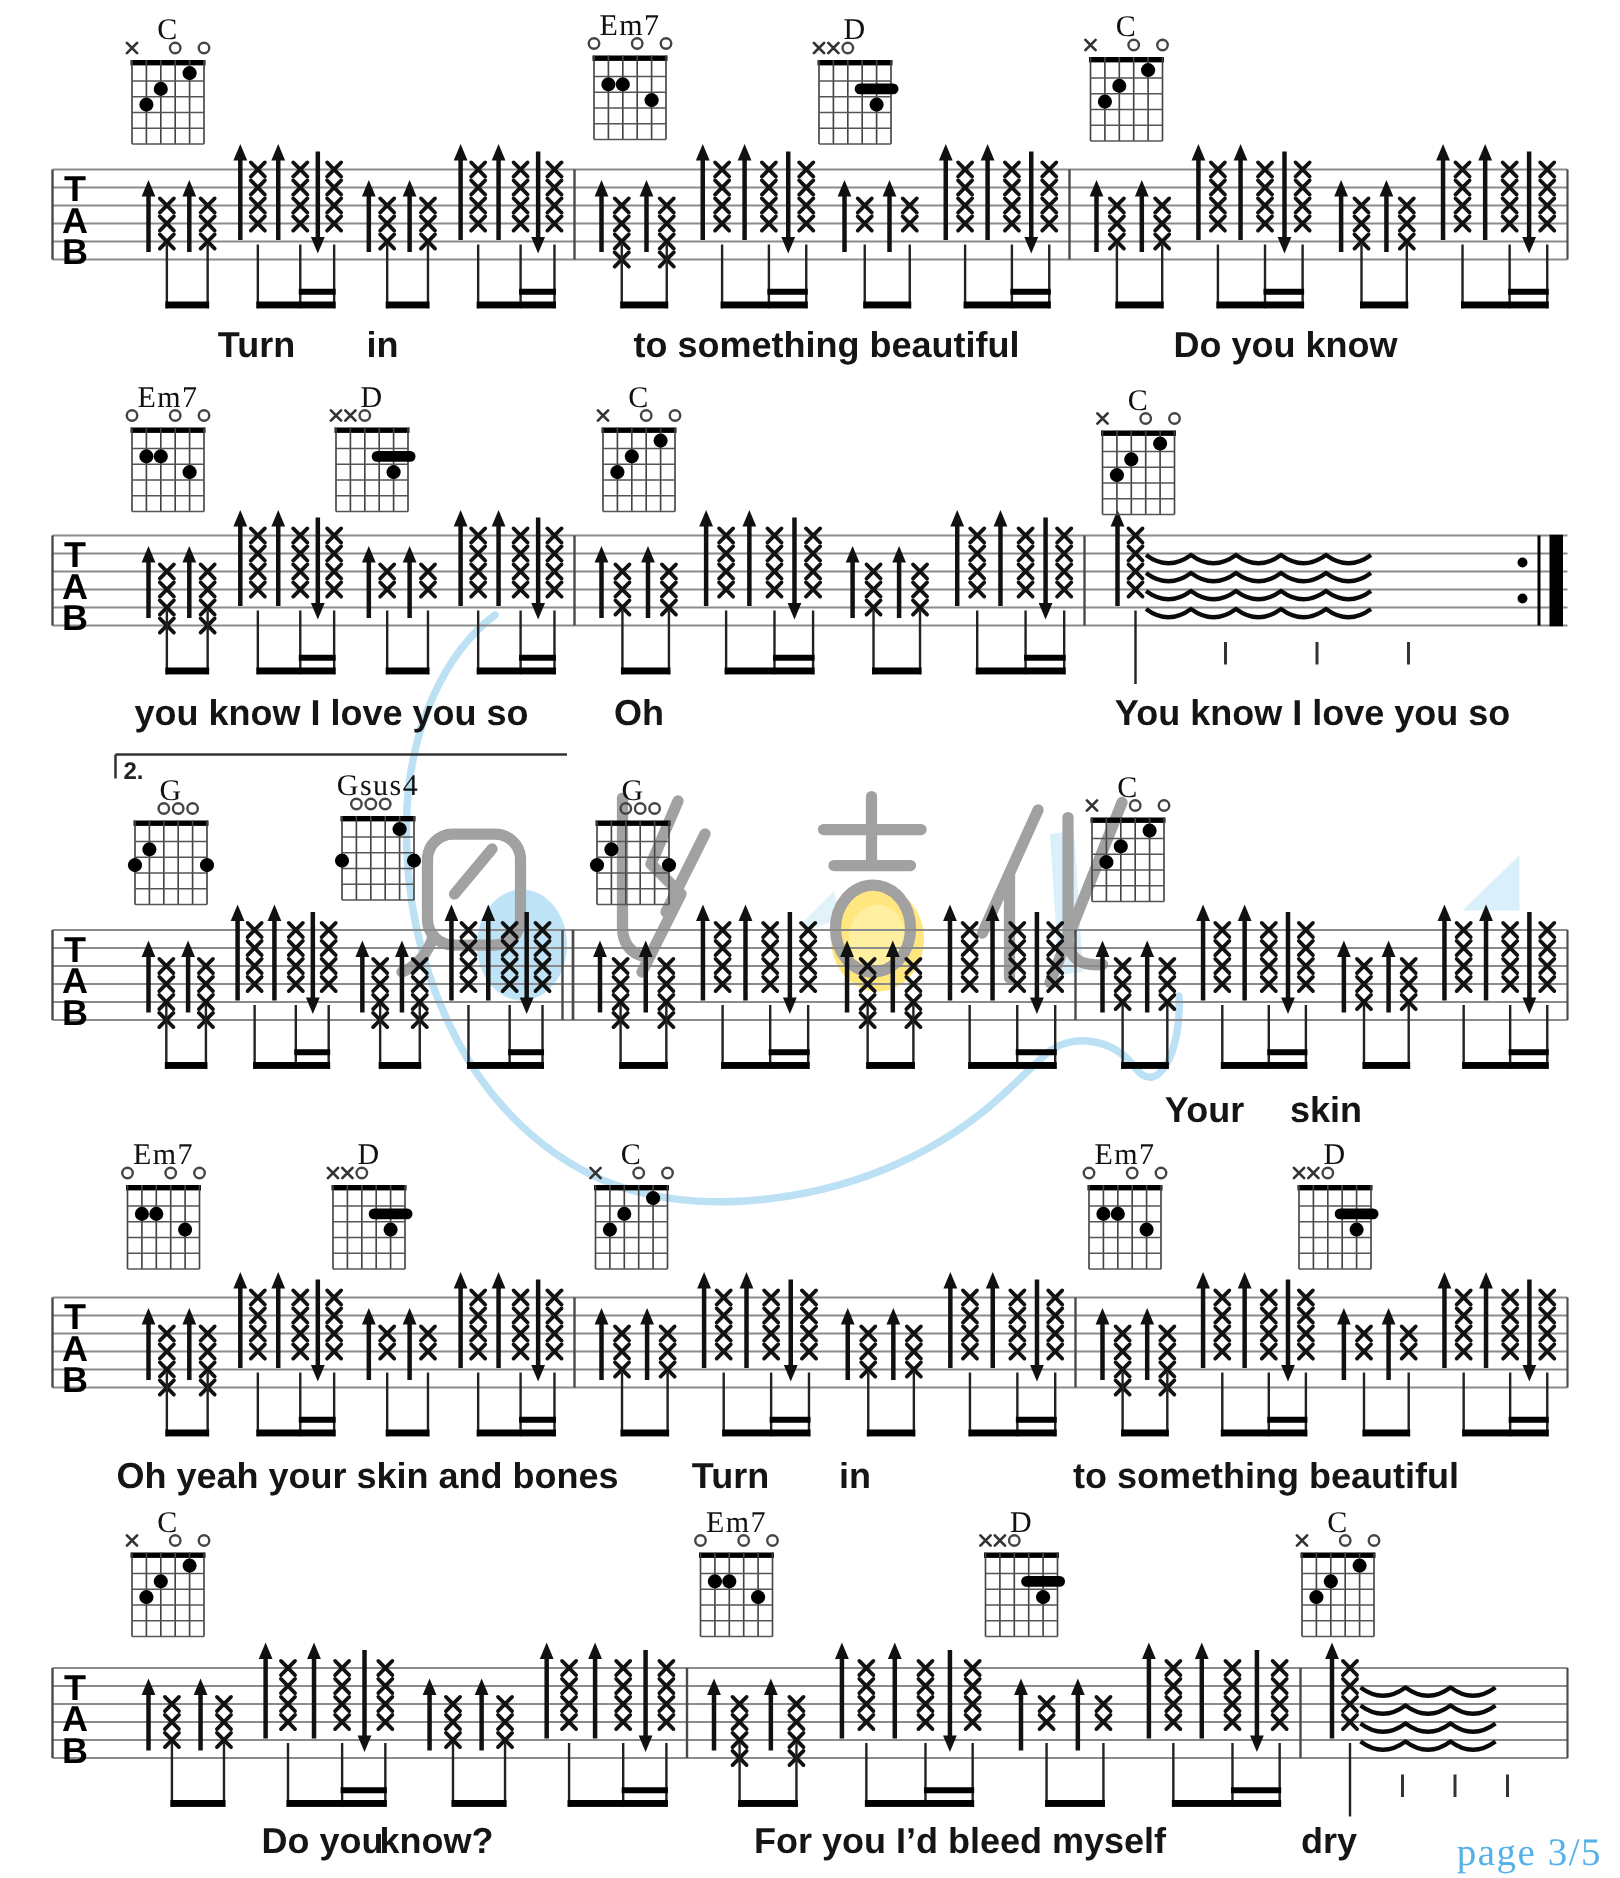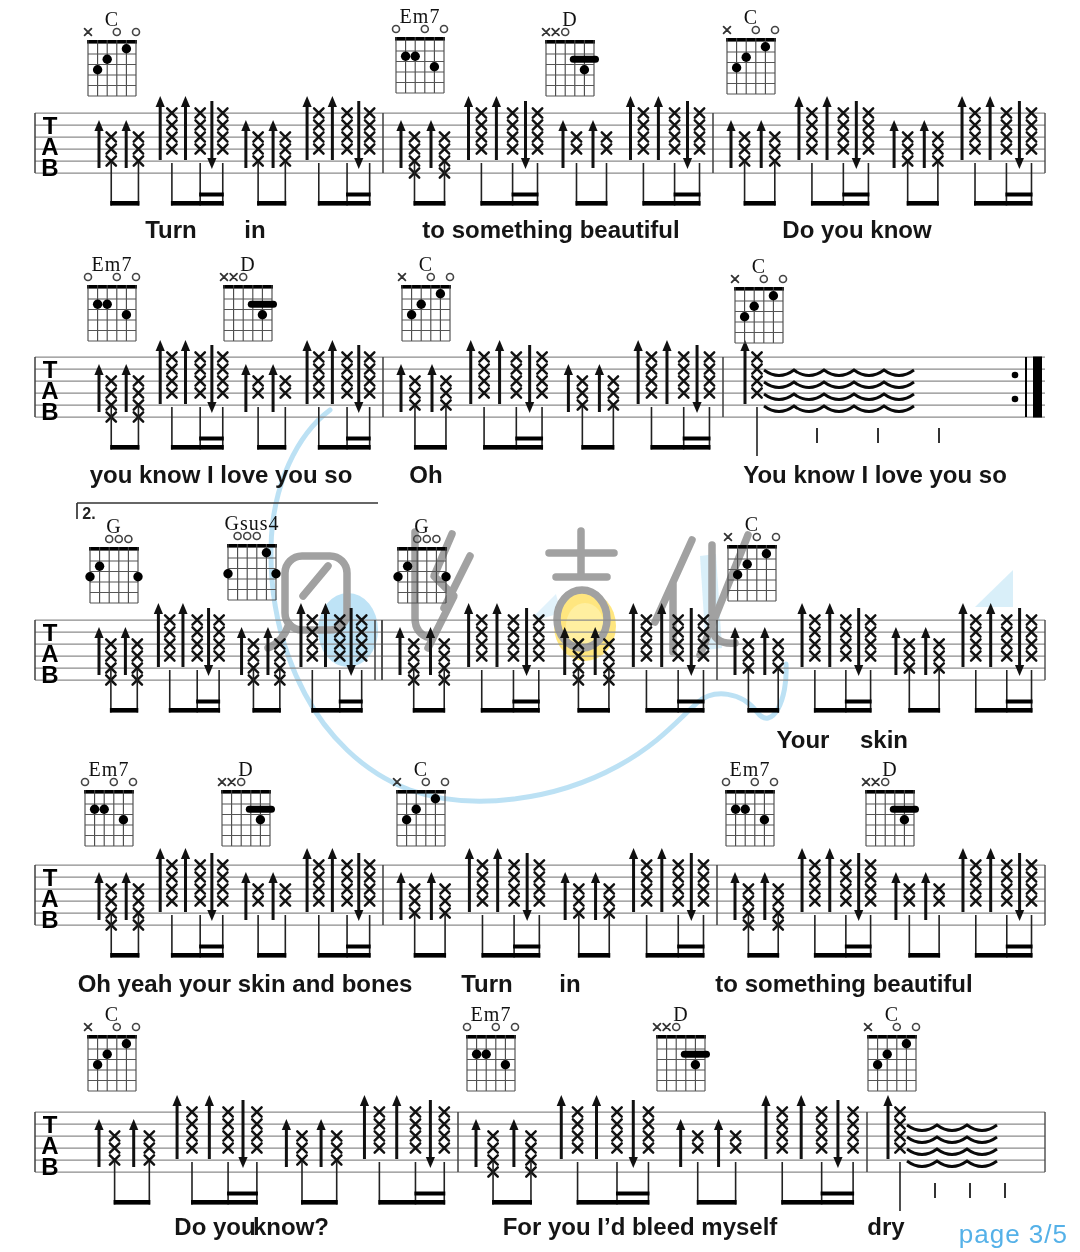--- a/index.html
+++ b/index.html
@@ -1,20 +1,20 @@
 <!DOCTYPE html>
 <html><head>
 <meta charset="utf-8">
 <style>
   html,body{margin:0;padding:0;background:#fff;}
   #page{position:relative;width:1080px;height:1252px;background:#ffffff;overflow:hidden;
         font-family:"Liberation Sans",sans-serif;}
   #sheet{position:absolute;left:0;top:0;}
   #page-label{position:absolute;right:12px;bottom:2px;font-size:26px;letter-spacing:1px;
-        font-family:Liberation Sans, sans-serif;text-align:right;}
+        font-family:Liberation Serif, serif;text-align:right;}
 </style>
 </head>
 <body>
 
 <div id="page">
   <svg id="sheet" width="1080" height="1252" viewBox="0 0 1080 1252" xmlns="http://www.w3.org/2000/svg">
       <g opacity="0.95">
         <ellipse cx="348" cy="630" rx="30" ry="37" fill="#a9d9f2" opacity="0.8"></ellipse>
         <polygon points="975,607 1013,570 1013,607" fill="#cdeaf8" opacity="0.8"></polygon>
         <polygon points="700,556 716,554 722,648 706,650" fill="#cdeaf8" opacity="0.8"></polygon>

